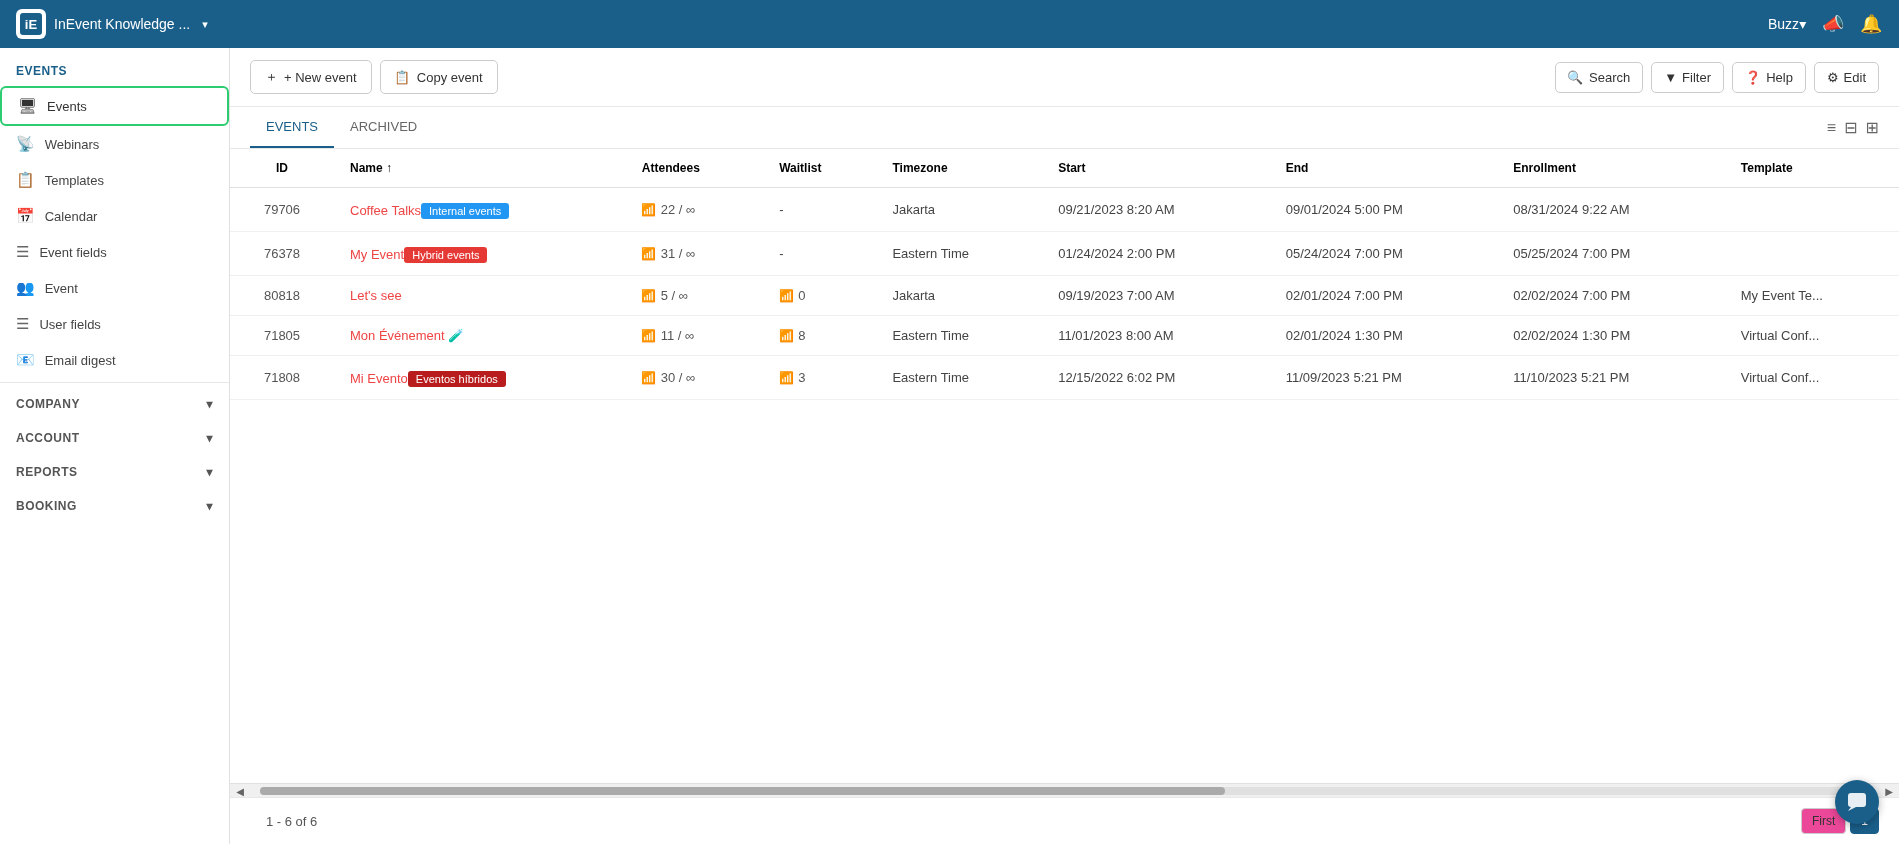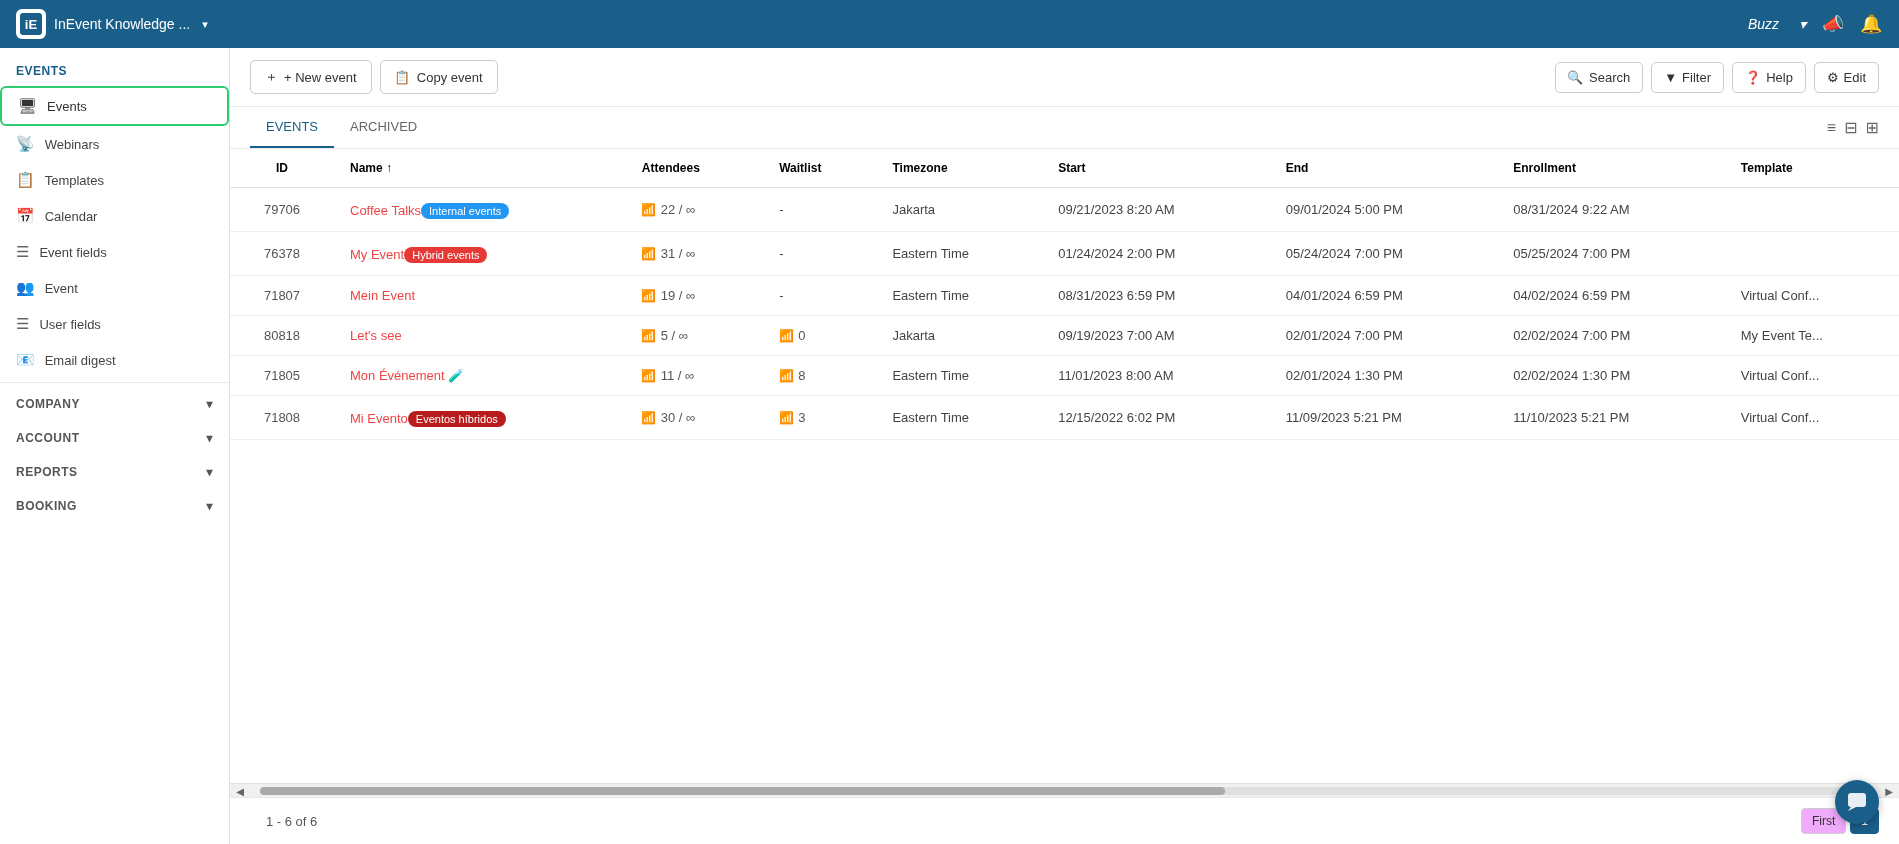--- a/index.html
+++ b/index.html
@@ -13,21 +13,21 @@
       align-items: center;
       padding: 0 16px;
       flex-shrink: 0;
       justify-content: space-between;
     }
     .top-nav-left { display: flex; align-items: center; gap: 8px; }
     .app-logo { width: 30px; height: 30px; background: #fff; border-radius: 6px; display: flex; align-items: center; justify-content: center; }
     .app-title { color: #fff; font-size: 14px; font-weight: 500; }
     .app-title-chevron { color: #fff; margin-left: 4px; font-size: 11px; }
     .top-nav-right { display: flex; align-items: center; gap: 16px; color: #fff; font-size: 14px; }
-    .buzz-btn { display: flex; align-items: flex-start; gap: 20px; cursor: pointer; font-style: italic; }
+    .buzz-btn { display: flex; align-items: flex-start; gap: 0; cursor: pointer; }
     .nav-icon { font-size: 18px; cursor: pointer; }
 
     
     .layout { display: flex; flex: 1; overflow: hidden; }
 
     
     .sidebar {
       width: 230px;
       background: #fff;
       border-right: 1px solid #e0e0e0;
@@ -144,21 +144,21 @@
       padding: 12px 16px;
       font-size: 13px;
       color: #444;
       border-bottom: 1px solid #f0f0f0;
       vertical-align: middle;
     }
     .event-link { color: #ef4444; text-decoration: none; cursor: pointer; font-weight: 400; }
     .badge {
       display: inline-block;
       padding: 2px 8px;
-      border-radius: 8px;
+      border-radius: 3px;
       font-size: 11px;
       color: #fff;
       margin-top: 3px;
     }
     .badge-blue { background: #2196f3; }
     .badge-red { background: #e53935; }
     .badge-purple { background: #b91c1c; }
     .attendees-cell { display: flex; align-items: center; gap: 4px; color: #555; }
     .wifi-icon { font-size: 12px; color: #888; }
     .id-cell { color: #555; font-size: 13px; }
@@ -187,21 +187,21 @@
       border-top: 1px solid #e8e8e8;
       flex-shrink: 0;
       background: #fff;
     }
     .pagination-info { font-size: 13px; color: #555; margin-left: 16px; }
     .pagination-btns { display: flex; gap: 4px; }
     .page-btn {
       padding: 5px 10px;
       border: 1px solid #ccc;
       border-radius: 4px;
-      background: #f0abfc;
+      background: #ec4899;
       cursor: pointer;
       font-size: 12px;
       color: #333;
     }
     .page-btn.active { background: #1a5f8a; color: #fff; border-color: #1a5f8a; }
     .chat-bubble {
       position: fixed;
       bottom: 20px;
       right: 20px;
       width: 44px;
@@ -386,35 +386,20 @@
                 <span class="attendees-cell"><span class="wifi-icon">📶</span> 31 / ∞</span>
               </td>
               <td>-</td>
               <td>Eastern Time</td>
               <td>01/24/2024 2:00 PM</td>
               <td>05/24/2024 7:00 PM</td>
               <td>05/25/2024 7:00 PM</td>
               <td></td>
             </tr>
             <tr>
-              <td class="center id-cell">71807</td>
-              <td>
-                <div><a class="event-link">Mein Event</a></div>
-              </td>
-              <td>
-                <span class="attendees-cell"><span class="wifi-icon">📶</span> 19 / ∞</span>
-              </td>
-              <td>-</td>
-              <td>Eastern Time</td>
-              <td>08/31/2023 6:59 PM</td>
-              <td>04/01/2024 6:59 PM</td>
-              <td>04/02/2024 6:59 PM</td>
-              <td>Virtual Conf...</td>
-            </tr>
-            <tr>
               <td class="center id-cell">80818</td>
               <td>
                 <div><a class="event-link">Let's see</a></div>
               </td>
               <td>
                 <span class="attendees-cell"><span class="wifi-icon">📶</span> 5 / ∞</span>
               </td>
               <td>
                 <span class="attendees-cell"><span class="wifi-icon">📶</span> 0</span>
               </td>

